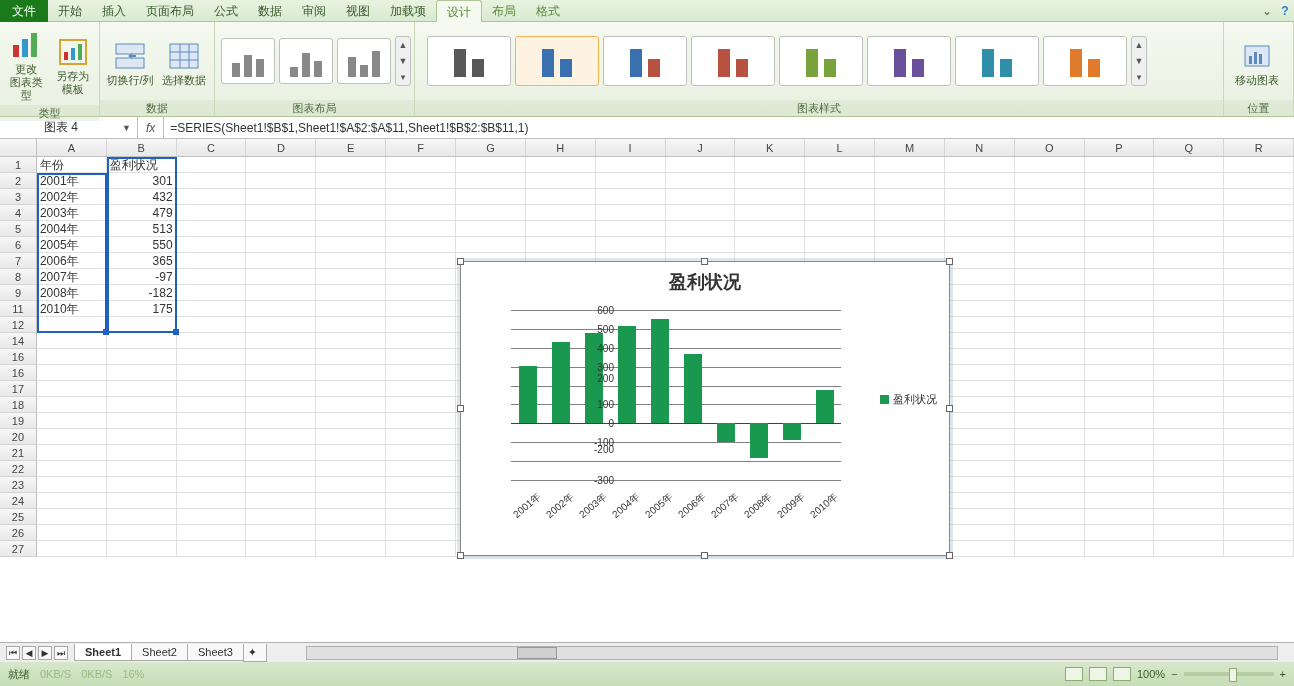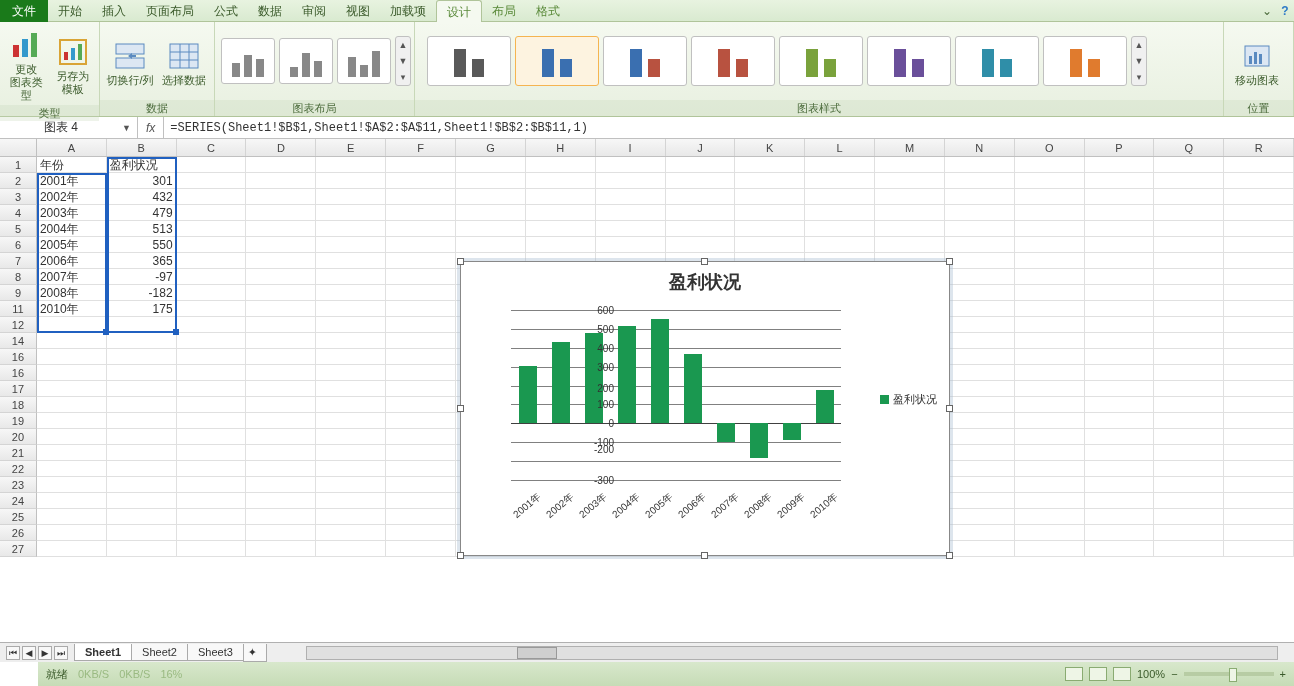--- a/index.html
+++ b/index.html
@@ -29,21 +29,21 @@
 .sthumb { width:84px; height:50px; border:1px solid #c0c0c0; background:#fff; border-radius:3px; display:flex; align-items:flex-end; justify-content:center; gap:6px; padding-bottom:8px; cursor:default; }
 .sthumb.sel { border:1px solid #f5b451; background:#fdf3e0; }
 .sthumb .bar { width:12px; }
 .gmore { width:16px; height:50px; border:1px solid #c0c0c0; background:#f0f0f0; display:flex; flex-direction:column; justify-content:space-around; align-items:center; font-size:9px; color:#555; border-radius:3px; }
 
 
 .fbar { height:22px; border-bottom:1px solid #c0c0c0; display:flex; align-items:center; background:#fff; }
 .namebox { width:100px; border-right:1px solid #c0c0c0; padding:0 6px; height:100%; display:flex; align-items:center; justify-content:space-between; margin-left:38px; }
 .namebox span:last-child { font-size:9px; color:#555; }
 .fx { padding:0 8px; font-style:italic; color:#555; border-right:1px solid #c0c0c0; height:100%; display:flex; align-items:center; }
-.finput { flex:1; padding:0 6px; font-family:Liberation Mono, monospace; font-size:12px; }
+.finput { flex:1; padding:0 6px; font-family:Liberation Sans, sans-serif; font-size:12px; }
 
 
 .gridwrap { position:relative; height:505px; overflow:hidden; background:#fff; }
 .colhdrs { display:flex; height:18px; border-bottom:1px solid #c0c0c0; background:linear-gradient(#f7f7f7,#e8e8e8); }
 .corner { width:37px; border-right:1px solid #c0c0c0; }
 .ch { width:70px; border-right:1px solid #d4d4d4; text-align:center; font-size:11px; color:#444; line-height:18px; }
 .rows { position:relative; }
 .row { display:flex; height:16px; }
 .rh { width:37px; border-right:1px solid #c0c0c0; border-bottom:1px solid #d4d4d4; text-align:center; font-size:11px; color:#444; background:linear-gradient(#f7f7f7,#e8e8e8); line-height:16px; }
 .cell { width:70px; border-right:1px solid #e0e0e0; border-bottom:1px solid #e0e0e0; padding:0 3px; font-size:12px; line-height:16px; white-space:nowrap; overflow:hidden; }
@@ -69,21 +69,21 @@
 
 .sheettabs { position:absolute; bottom:24px; left:0; right:0; height:20px; border-top:1px solid #b0b0b0; background:#eee; display:flex; align-items:center; font-size:11px; }
 .sheettabs .nav { display:flex; gap:2px; padding:0 6px; }
 .sheettabs .nav span { border:1px solid #aaa; width:14px; height:14px; text-align:center; line-height:12px; font-size:9px; background:#f8f8f8; }
 .stab { padding:2px 10px; border:1px solid #aaa; border-top:none; background:#f8f8f8; margin-right:-1px; }
 .stab.active { background:#fff; font-weight:bold; }
 .sheettabs .scroll { flex:1; margin:0 16px 0 40px; height:14px; background:#e0e0e0; border:1px solid #b0b0b0; position:relative; }
 .sheettabs .scroll .th { position:absolute; left:210px; width:40px; height:12px; background:#cfcfcf; border:1px solid #999; }
 
 
-.status { position:absolute; bottom:0; left:0; right:0; height:24px; background:linear-gradient(#d8e8cc,#c6dcb6); display:flex; align-items:center; padding:0 8px; font-size:11px; color:#3a5a2a; gap:10px;margin-left:38px; }
+.status { position:absolute; bottom:0; left:0; right:0; height:24px; background:linear-gradient(#d8e8cc,#c6dcb6); display:flex; align-items:center; padding:0 8px; font-size:11px; color:#3a5a2a; gap:10px; }
 .status .zoom { margin-left:auto; display:flex; align-items:center; gap:6px; }
 .vbtn { width:18px; height:14px; border:1px solid #8aab72; background:#eef5e6; }
 .zslider { width:90px; height:4px; background:#b7cca4; position:relative; }
 .zslider:before { content:""; position:absolute; left:45px; top:-4px; width:6px; height:12px; background:#eef5e6; border:1px solid #8aab72; }
 </style>
 </head>
 <body>
 
 <div class="tabstrip">
   <div class="filetab">文件</div>
@@ -836,21 +836,21 @@
         <div class="cbar" style="top: 113.333px; height: 34.3778px; left: 238.5px;"></div>
         <div class="cbar" style="top: 113.333px; height: 16.8111px; left: 271.5px;"></div>
         <div class="cbar" style="top: 80.2778px; height: 33.0556px; left: 304.5px;"></div>
       </div>
     <div id="yticks">
         <div class="ytick" style="top: 218px;">-300</div>
         <div class="ytick" style="top: 187px;">-200</div>
         <div class="ytick" style="top: 180.222px;">-100</div>
         <div class="ytick" style="top: 161.333px;">0</div>
         <div class="ytick" style="top: 142.444px;">100</div>
-        <div class="ytick" style="top: 126px;">200</div>
+        <div class="ytick" style="top: 116px;">200</div>
         <div class="ytick" style="top: 104.667px;">300</div>
         <div class="ytick" style="top: 85.7778px;">400</div>
         <div class="ytick" style="top: 66.8889px;">500</div>
         <div class="ytick" style="top: 48px;">600</div>
       </div>
     <div class="xlabels" id="xlabels">
         <div class="xlab" style="left: -21.5px; top: 6px;">2001年</div>
         <div class="xlab" style="left: 11.5px; top: 6px;">2002年</div>
         <div class="xlab" style="left: 44.5px; top: 6px;">2003年</div>
         <div class="xlab" style="left: 77.5px; top: 6px;">2004年</div>

